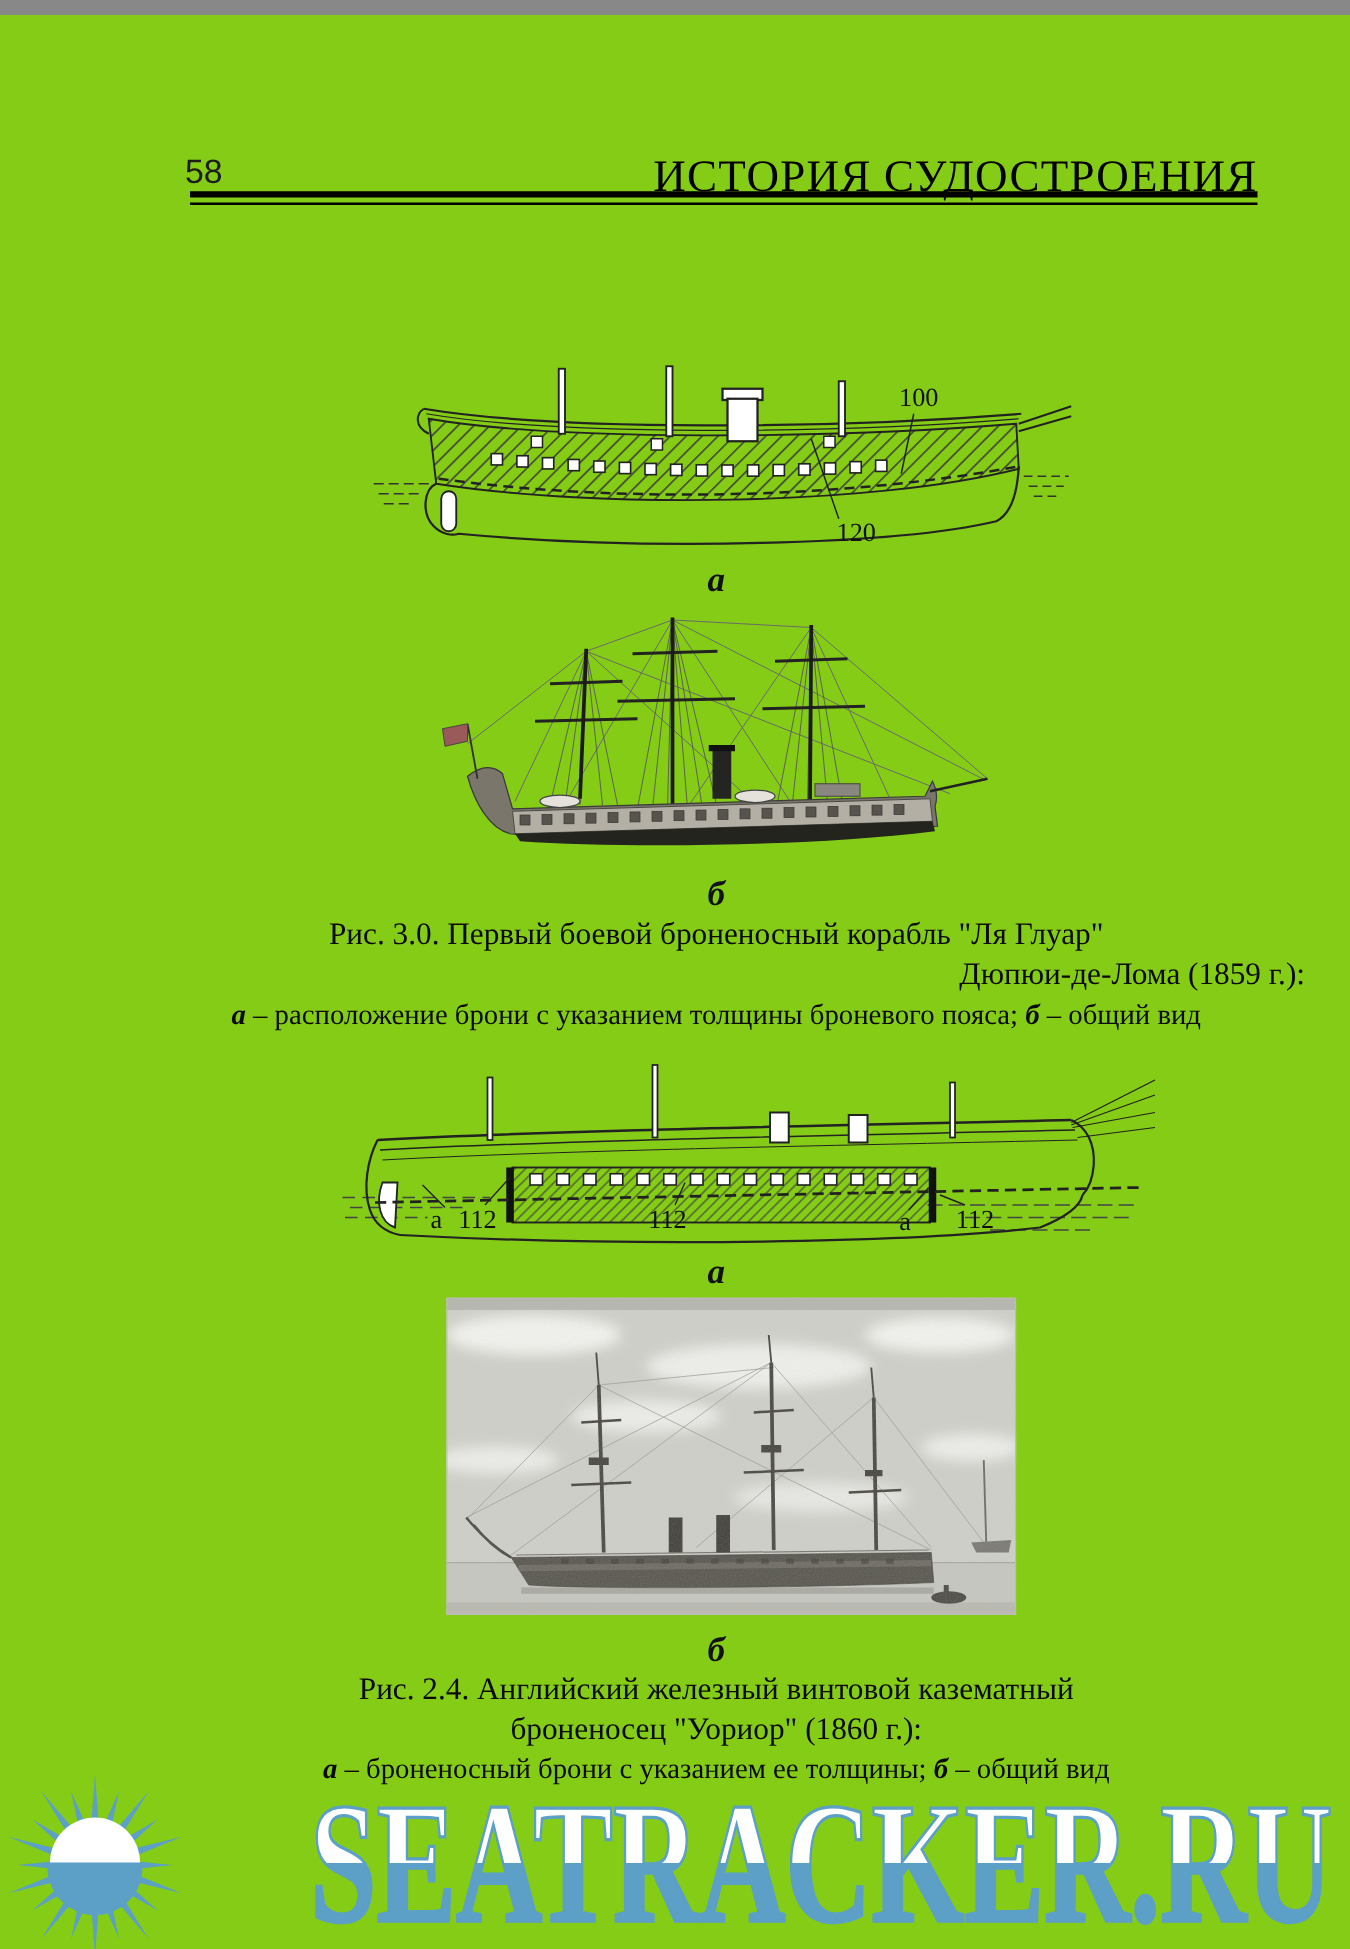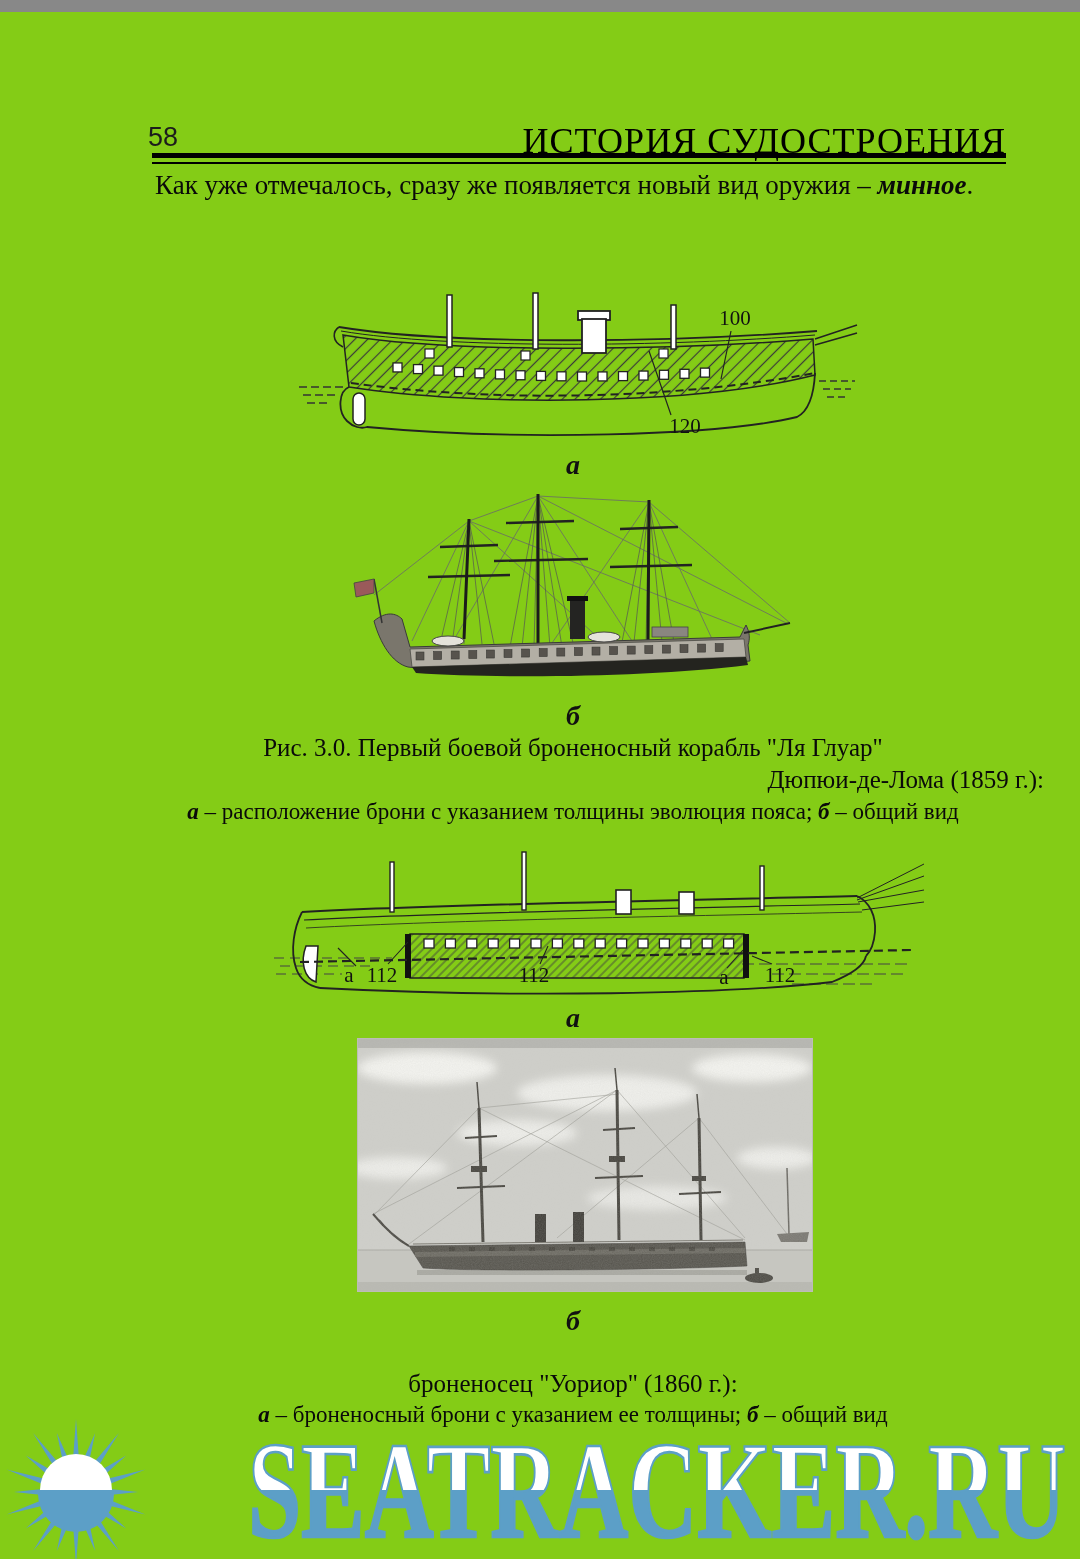--- a/index.html
+++ b/index.html
@@ -31,21 +31,20 @@
 <body>
 
 <div id="page">
 
   <div class="abs pagenum">58</div>
   <div class="abs htitle">ИСТОРИЯ СУДОСТРОЕНИЯ</div>
   <div class="abs rule-thick"></div>
   <div class="abs rule-thin"></div>
 
   <div class="abs para">
-    <div class="lline"><span>Как уже отмечалось, сразу же появляется новый вид оружия – </span><span class="bi">минное</span><span>.</span></div>
   </div>
 
   <svg class="abs" style="left:297px;top:277px;" width="565" height="161" viewBox="0 0 565 161">
     <defs>
       <pattern id="h23" patternUnits="userSpaceOnUse" width="9" height="9" patternTransform="rotate(-45)">
         <line x1="0" y1="4.5" x2="9" y2="4.5" stroke="#3a3a3a" stroke-width="1.2"></line>
       </pattern>
     </defs>
 
     <path d="M2 98 H 50 M6 106 H 42 M10 114 H 34" stroke="#333" stroke-width="1.3" stroke-dasharray="8 4" fill="none"></path>
@@ -145,21 +144,21 @@
 
     <path d="M30 148 L 22 104" stroke="#333" stroke-width="1.5" fill="none"></path>
     <polygon points="22,104 2,108 4,122 22,118" fill="#9a5a5a" stroke="#444" stroke-width="0.8"></polygon>
 
     <path d="M392 158 L 438 148" stroke="#222" stroke-width="2" fill="none"></path>
   </svg>
   <div class="abs sublabel" style="top:688px;">б</div>
 
   <div class="abs capline" style="top:722px;">Рис. 3.0. Первый боевой броненосный корабль "Ля Глуар"</div>
   <div class="abs capline" style="top:754px;text-align:right;">Дюпюи-де-Лома (1859 г.):</div>
-  <div class="abs legend" style="top:787px;"><span class="bi">а</span><span> –  расположение брони с указанием толщины эволюция пояса; </span><span class="bi">б</span><span> – общий вид</span></div>
+  <div class="abs legend" style="top:787px;"><span class="bi">а</span><span> –  расположение брони с указанием толщины броневого пояса; </span><span class="bi">б</span><span> – общий вид</span></div>
 
   <svg class="abs" style="left:272px;top:838px;" width="655" height="150" viewBox="0 0 655 150">
     <defs>
       <pattern id="h24" patternUnits="userSpaceOnUse" width="6" height="6" patternTransform="rotate(-45)">
         <line x1="0" y1="3" x2="6" y2="3" stroke="#3f3f3f" stroke-width="0.9"></line>
       </pattern>
     </defs>
 
     <path d="M2 108 H 120 M8 116 H 100 M4 124 H 70" stroke="#444" stroke-width="1.2" stroke-dasharray="10 6" fill="none"></path>
     <path d="M470 114 H 640 M500 124 H 636 M520 134 H 600" stroke="#444" stroke-width="1.2" stroke-dasharray="12 5" fill="none"></path>
@@ -274,20 +273,21 @@
 
     <path d="M432 196 L430 130" stroke="#6a6862" stroke-width="1.5" fill="none"></path>
     <path d="M420 196 L452 194 L450 204 L424 204 Z" fill="#787670"></path>
     <ellipse cx="402" cy="240" rx="14" ry="5" fill="#4a4842"></ellipse>
     <rect x="398" y="230" width="4" height="8" fill="#4a4842"></rect>
     <rect x="0" y="0" width="456" height="254" filter="url(#grain)"></rect>
     <rect x="0.5" y="0.5" width="455" height="253" fill="none" stroke="#bdbdb7" stroke-width="1"></rect>
   </svg>
   <div class="abs sublabel" style="top:1293px;">б</div>
 
+  <div class="abs capline" style="top:1326px;">Рис. 2.4. Английский железный винтовой казематный</div>
   <div class="abs capline" style="top:1358px;">броненосец "Уориор" (1860 г.):</div>
   <div class="abs legend" style="top:1390px;"><span class="bi">а</span><span> –  броненосный брони с указанием ее толщины; </span><span class="bi">б</span><span> – общий вид</span></div>
 
   <svg class="abs" style="left:0;top:1402px;" width="1080" height="157" viewBox="0 0 1080 157">
     <defs>
       <linearGradient id="wm-grad" gradientUnits="userSpaceOnUse" x1="0" y1="33" x2="0" y2="123">
         <stop offset="0" stop-color="#ffffff"></stop>
         <stop offset="0.478" stop-color="#ffffff"></stop>
         <stop offset="0.478" stop-color="#5C9FC7"></stop>
         <stop offset="1" stop-color="#5C9FC7"></stop>

